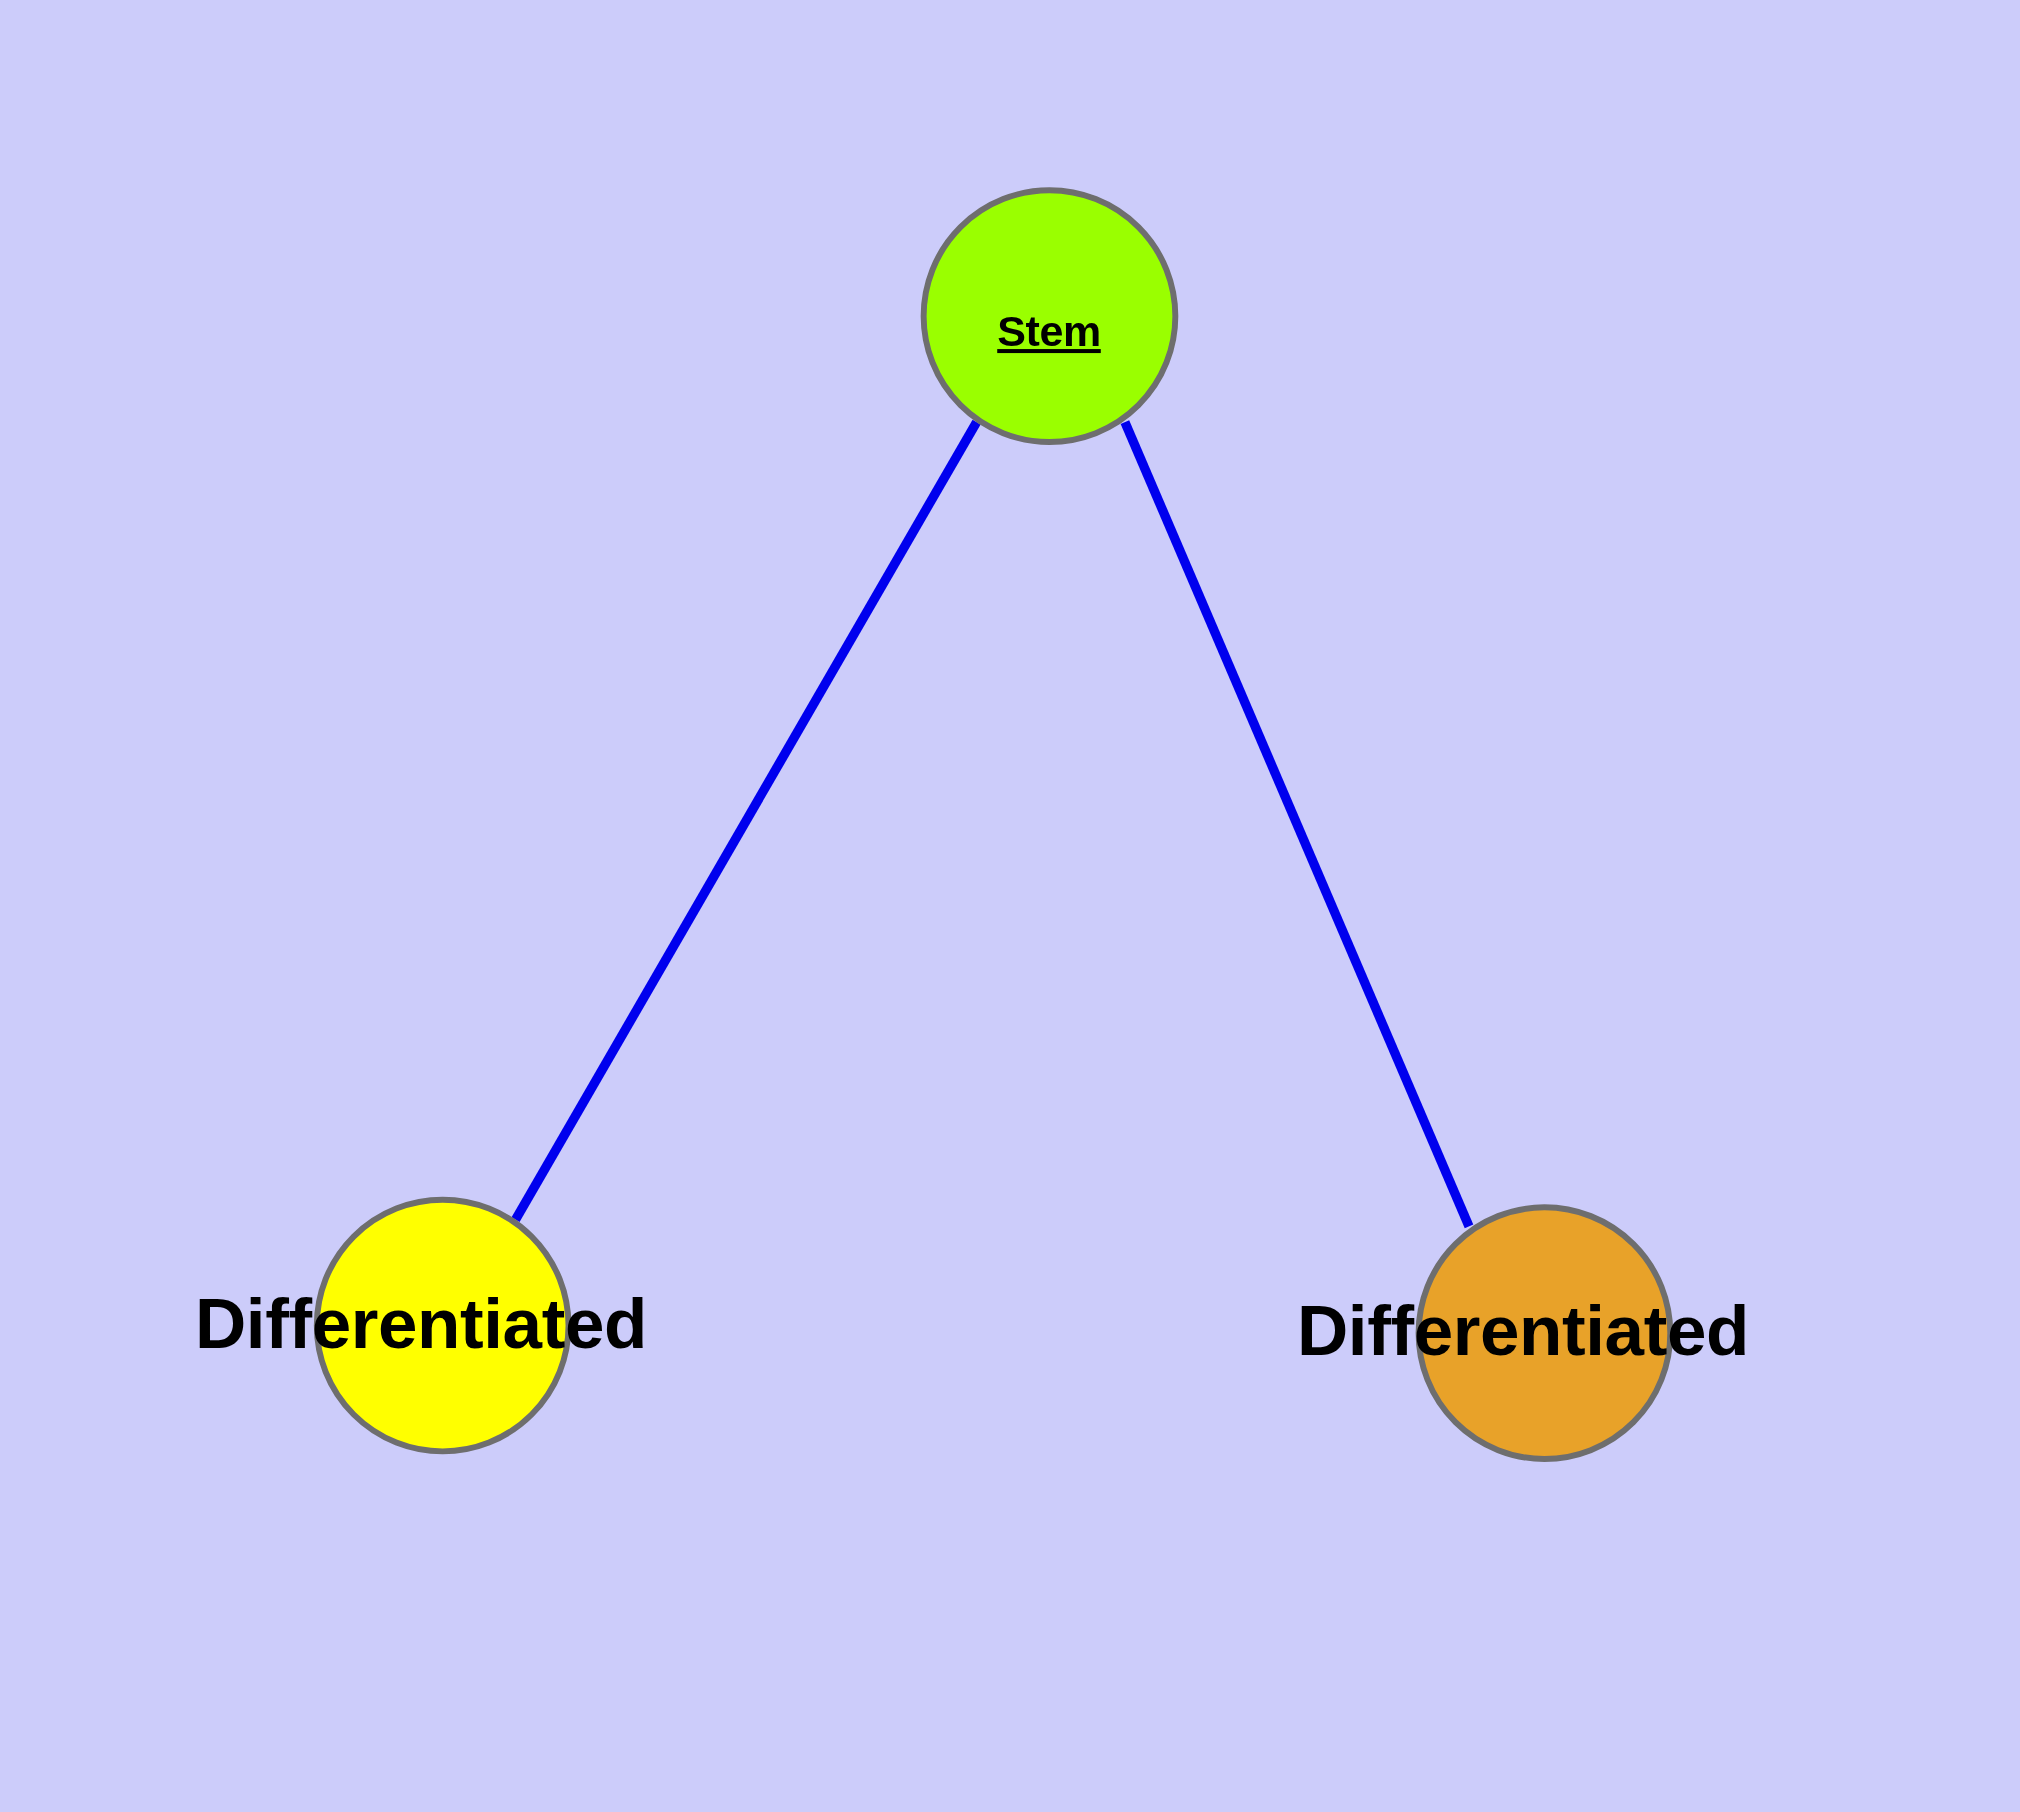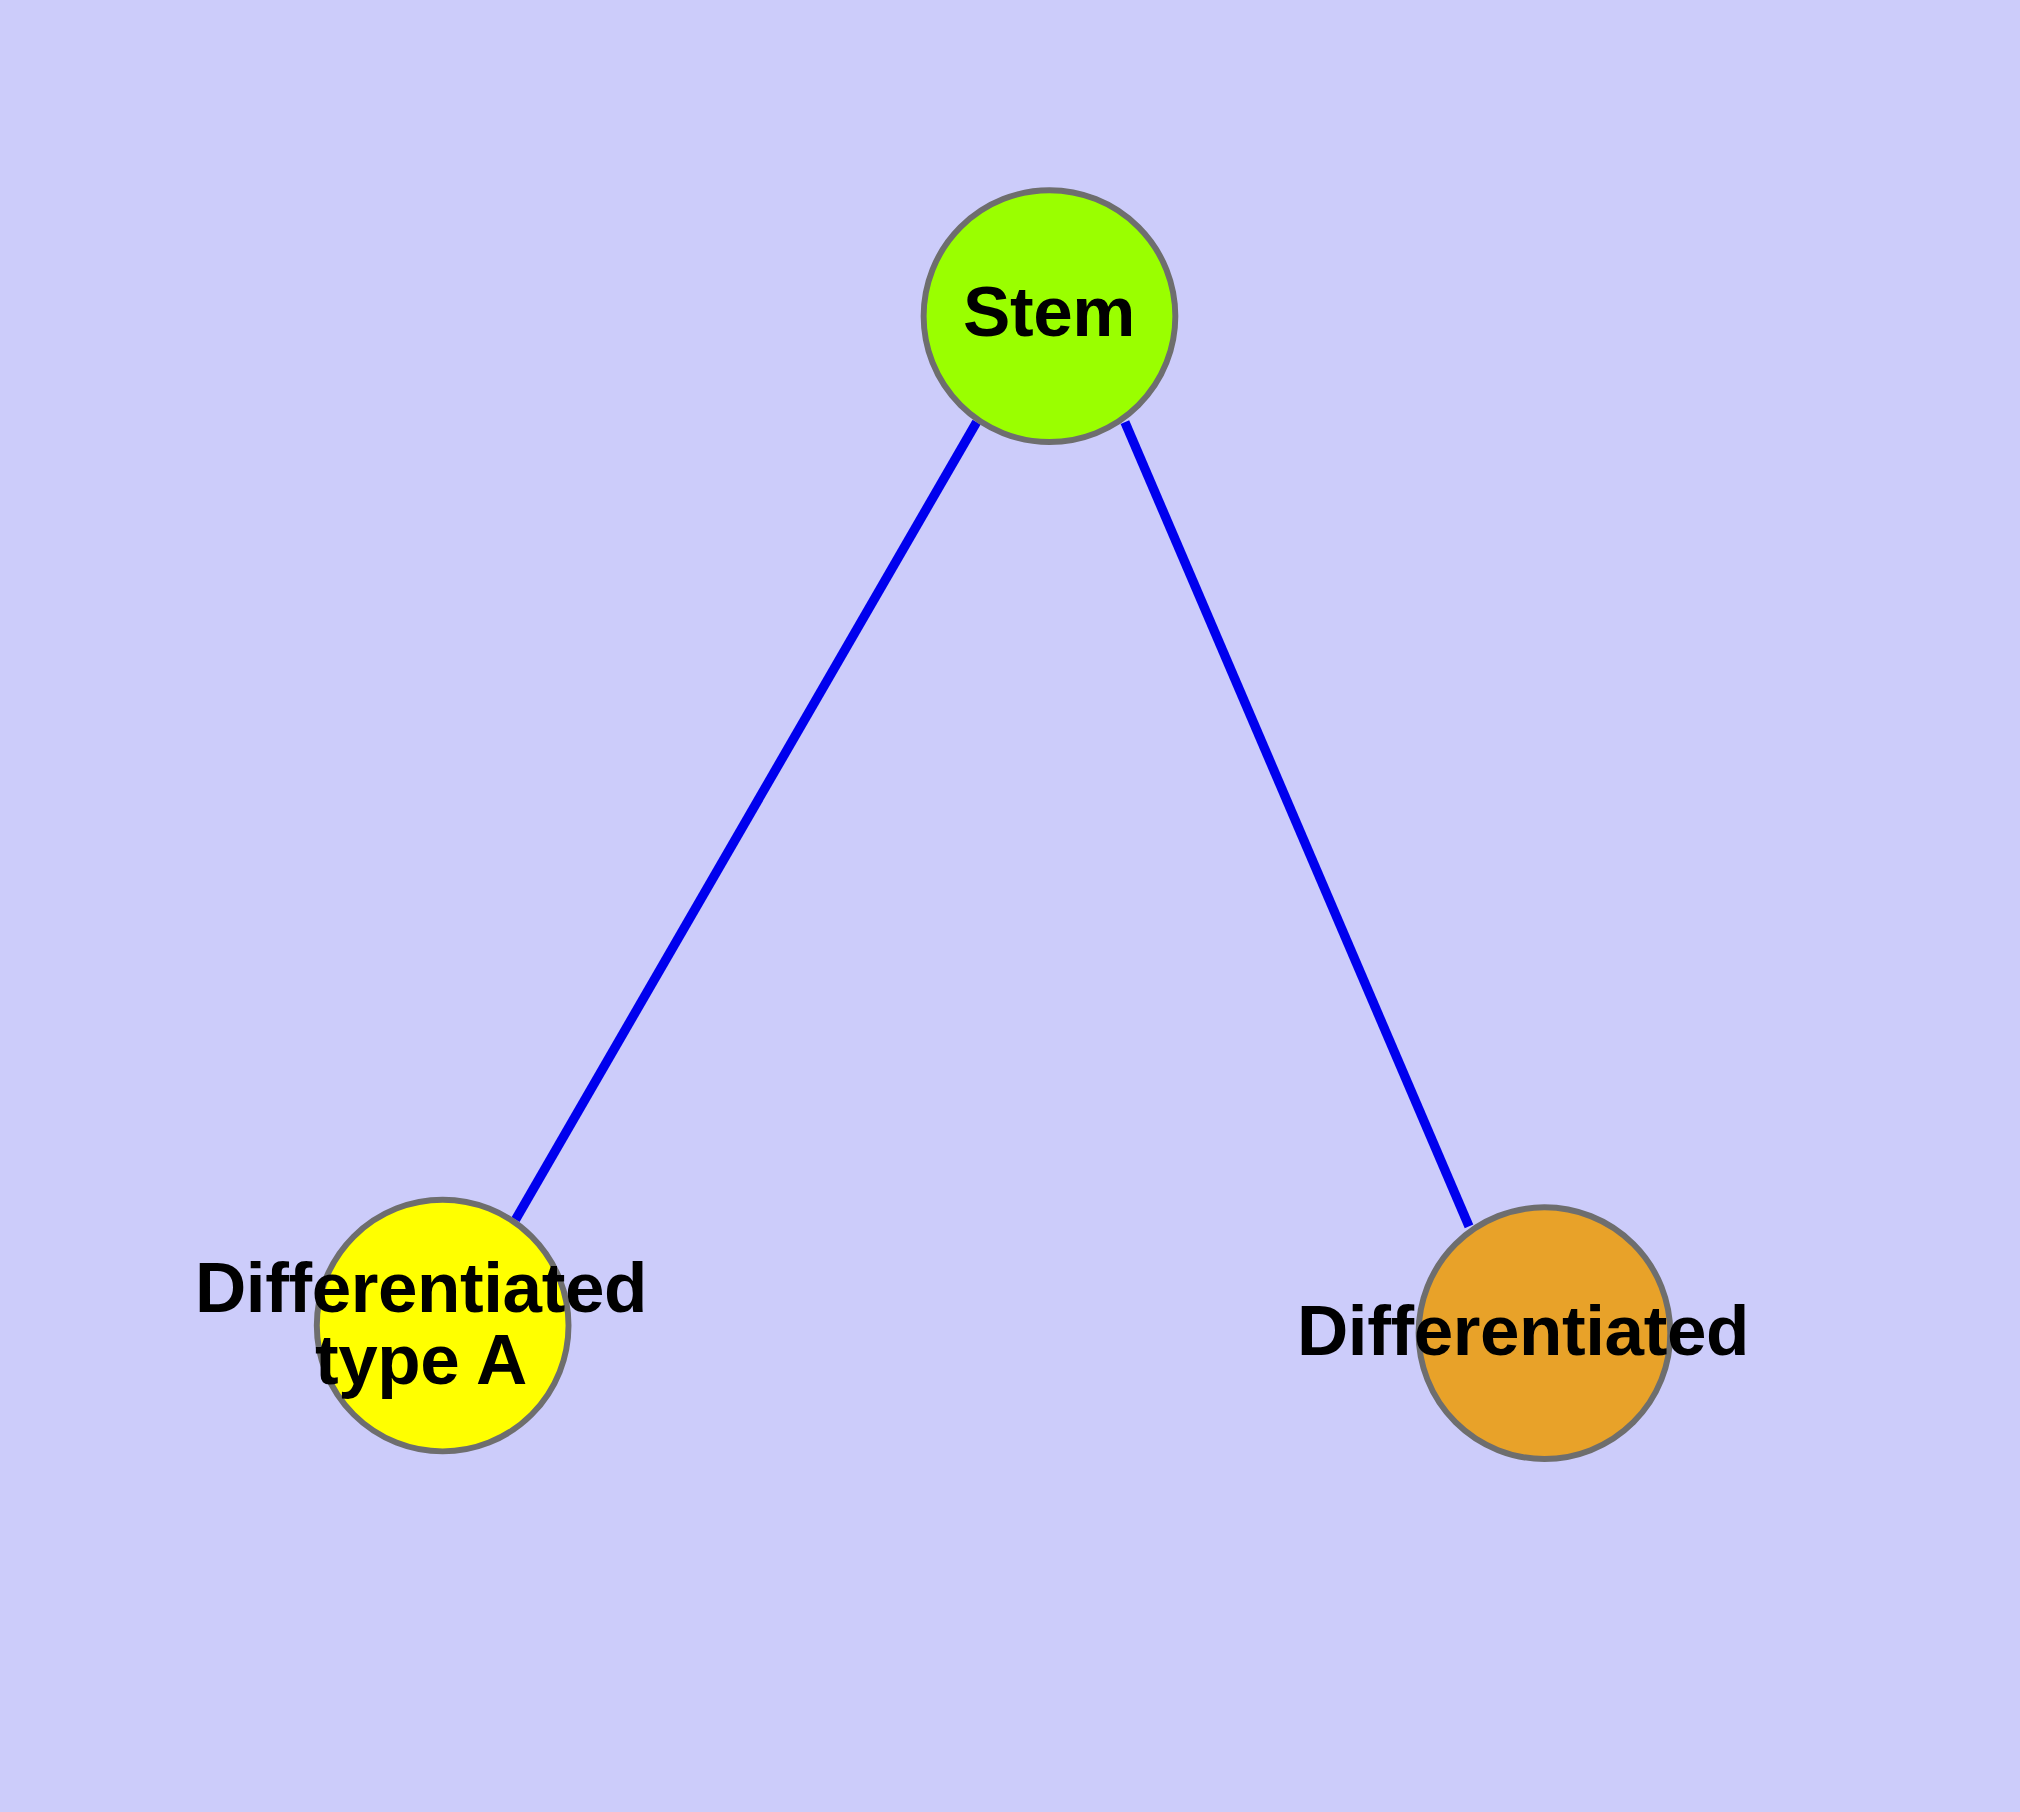--- a/index.html
+++ b/index.html
@@ -32,24 +32,25 @@
     color: #000000;
     font-weight: bold;
     text-align: center;
     white-space: pre;
     line-height: 1.02;
     letter-spacing: -0.4px;
     pointer-events: none;
     user-select: none;
   }
   #label-stem {
-    font-size: 71px;
+    font-size: 43px;
     left: 1049px;
-    top: 312px;
+    top: 332px;
     transform: translate(-50%, -50%);
+    text-decoration: underline;
   }
   #label-diff-a {
     font-size: 71px;
     left: 421px;
     top: 1324px;
     transform: translate(-50%, -50%);
   }
   #label-diff-b {
     font-size: 71px;
     left: 1523px;
@@ -71,18 +72,18 @@
     </g>
     <g>
       <circle cx="1238" cy="373" r="148.5" fill="#9aff00" stroke="#6e6e6e" stroke-width="7"></circle>
       <circle cx="522" cy="1564" r="148.5" fill="#ffff00" stroke="#6e6e6e" stroke-width="7"></circle>
       <circle cx="1822" cy="1573" r="148.5" fill="#e8a229" stroke="#6e6e6e" stroke-width="7"></circle>
     </g>
   </svg>
 
   <div class="node-label" id="label-stem"><span>Stem</span></div>
 
-  <div class="node-label" id="label-diff-a"><div>Differentiated</div><div>type A</div></div>
+  <div class="node-label" id="label-diff-a"><div>Differentiated</div></div>
 
   <div class="node-label" id="label-diff-b"><div>Differentiated</div></div>
 
 </div>
 
 
 </body></html>

